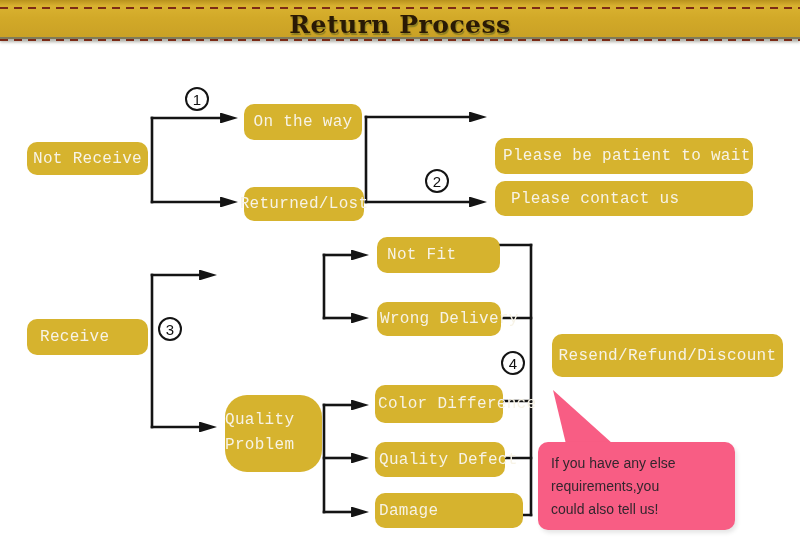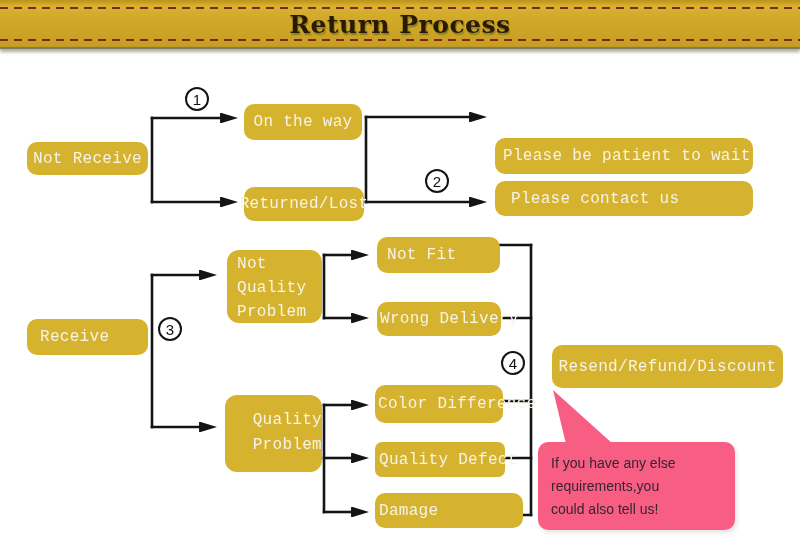--- a/index.html
+++ b/index.html
@@ -12,21 +12,21 @@
     --note-text:#33262e;
     --title-text:#2a1a05;
   }
   *{margin:0;padding:0;box-sizing:border-box;}
   html,body{background:#ffffff;}
   body{font-family:"Liberation Sans", sans-serif;}
   .stage{position:relative;width:800px;height:556px;background:#ffffff;overflow:hidden;}
 
   
   .banner{
-    position:absolute;left:0;top:0;width:800px;height:49px;
+    position:absolute;left:0;top:0;width:800px;height:39px;
     background:
       linear-gradient(180deg, rgba(120,85,0,0.28) 0px, rgba(255,225,90,0.16) 6px,
                       rgba(0,0,0,0) 18px, rgba(90,60,0,0.10) 46px, rgba(60,40,0,0.22) 49px),
       var(--banner-gold);
     border-bottom:2px solid #807b59;
     box-shadow:0 3px 3px rgba(110,110,95,0.55);
   }
   .banner-dash{
     position:absolute;left:0;right:0;height:2px;
     background:repeating-linear-gradient(90deg, var(--dash-red) 0 8px, rgba(0,0,0,0) 8px 14px);
@@ -57,25 +57,25 @@
   .n-on-the-way{left:244px;top:104px;width:118px;height:36px;}
   .n-returned-lost{left:244px;top:187px;width:120px;height:34px;}
   .n-please-wait{left:495px;top:103px;width:258px;height:36px;justify-content:flex-start;padding-left:8px;margin-top:35px;}
   .n-please-contact{left:495px;top:181px;width:258px;height:35px;justify-content:flex-start;padding-left:16px;}
   .n-receive{left:27px;top:319px;width:121px;height:36px;justify-content:flex-start;padding-left:13px;}
   .n-not-quality{left:227px;top:250px;width:95px;height:73px;display:block;white-space:normal;
                  padding:2px 12px 0 10px;line-height:24px;border-radius:12px;}
   .n-not-fit{left:377px;top:237px;width:123px;height:36px;justify-content:flex-start;padding-left:10px;}
   .n-wrong-delivery{left:377px;top:302px;width:124px;height:34px;justify-content:flex-start;padding-left:3px;}
   .n-quality-problem{left:225px;top:395px;width:97px;height:77px;display:block;white-space:normal;
-                     padding-top:13px;line-height:25px;text-align:right;border-radius:12px;}
+                     padding-top:13px;line-height:25px;text-align:left;border-radius:22px;}
   .n-color-difference{left:375px;top:385px;width:128px;height:38px;justify-content:flex-start;padding-left:3px;}
-  .n-quality-defect{left:375px;top:442px;width:130px;height:35px;justify-content:flex-start;padding-left:4px;border-radius:7px;}
+  .n-quality-defect{left:375px;top:442px;width:130px;height:35px;justify-content:flex-start;padding-left:4px;}
   .n-damage{left:375px;top:493px;width:148px;height:35px;justify-content:flex-start;padding-left:4px;}
-  .n-resend{left:552px;top:345px;width:231px;height:43px;font-size:16px;}
+  .n-resend{left:552px;top:334px;width:231px;height:43px;font-size:16px;}
 
   
   .step{
     position:absolute;width:24px;height:24px;border:2px solid var(--line);
     border-radius:50%;background:#ffffff;color:#111;
     display:flex;align-items:center;justify-content:center;
     font-size:15px;line-height:1;
   }
   .step-1{left:185px;top:87px;}
   .step-2{left:425px;top:169px;}
@@ -139,21 +139,20 @@
 
     <polygon class="tail" points="553,390 613,444 566,444"></polygon>
   </svg>
 
   <div class="node n-not-receive">Not Receive</div>
   <div class="node n-on-the-way">On the way</div>
   <div class="node n-returned-lost">Returned/Lost</div>
   <div class="node n-please-wait">Please be patient to wait</div>
   <div class="node n-please-contact">Please contact us</div>
   <div class="node n-receive">Receive</div>
-  <div class="node n-not-quality">Not Quality Problem</div>
   <div class="node n-not-fit">Not Fit</div>
   <div class="node n-wrong-delivery">Wrong Delivery</div>
   <div class="node n-quality-problem">Quality Problem</div>
   <div class="node n-color-difference">Color Difference</div>
   <div class="node n-quality-defect">Quality Defect</div>
   <div class="node n-damage">Damage</div>
   <div class="node n-resend">Resend/Refund/Discount</div>
 
   <div class="step step-1">1</div>
   <div class="step step-2">2</div>

